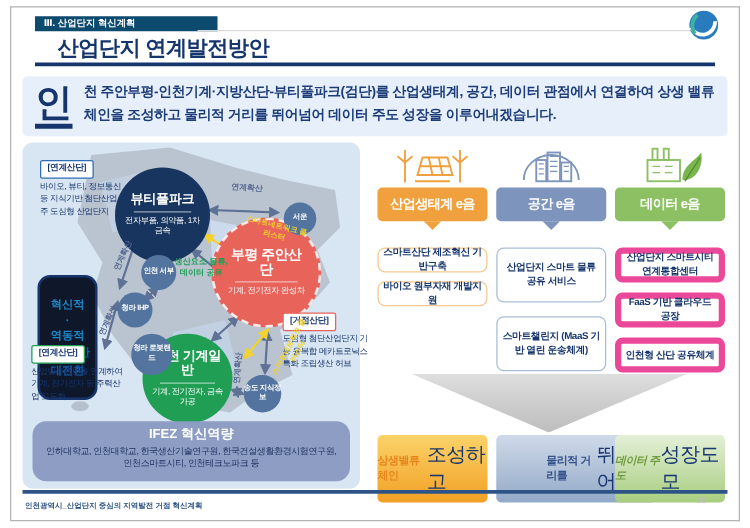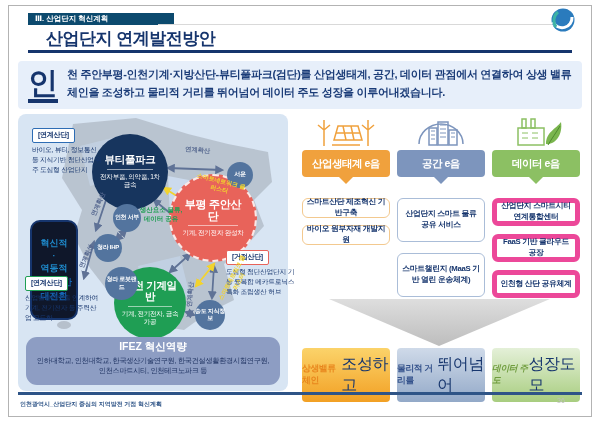--- a/index.html
+++ b/index.html
@@ -77,21 +77,21 @@
   .item{background:#fff;border-radius:6px;display:flex;align-items:center;justify-content:center;
        text-align:center;font-size:7.8px;font-weight:bold;color:#17366e;line-height:1.35;
        letter-spacing:-0.3px;padding:0 3px;box-sizing:border-box;}
   .c1 .item{border:1px solid #f3c98f;height:20px;margin-bottom:7px;}
   .c2 .item{border:1px solid #aabdd8;height:44px;margin-bottom:11px;}
   .c3 .item{border:5px solid #ec4899;height:28px;margin-bottom:8px;}
   .merge-arrow{position:absolute;left:327px;top:299px;width:225px;height:47px;}
   .result{position:absolute;top:348px;width:88px;height:54px;border-radius:4px;display:flex;
        flex-direction:row;align-items:center;justify-content:center;letter-spacing:-0.4px;}
   .result.c1{left:302px;background:linear-gradient(180deg,#fbd36a,#f2a024);}
-  .result.c2{left:397px;background:linear-gradient(180deg,#cfdae9,#93a9c8);}
+  .result.c2{left:397px;background:linear-gradient(180deg,#cfdae9,#93a9c8);padding-left:40px;}
   .result.c3{left:492px;background:linear-gradient(180deg,#e4f0d8,#a8cd7f);}
   .r1{font-size:8.8px;font-weight:800;}
   .result.c1 .r1{color:#e8861d;} .result.c2 .r1{color:#33518b;} .result.c3 .r1{color:#6f9c3e;font-style:italic;}
   .r2{font-size:16px;font-weight:400;color:#17366e;}
   
   .footer-rule{position:absolute;left:18px;top:392px;width:564px;height:3px;background:#2e5487;}
   .footer-text{position:absolute;left:20px;top:400px;font-size:6px;color:#2e5487;font-weight:bold;}
   .page-num{position:absolute;left:557px;top:397px;font-size:7px;color:#bfbfbf;}
 </style>
 </head>

